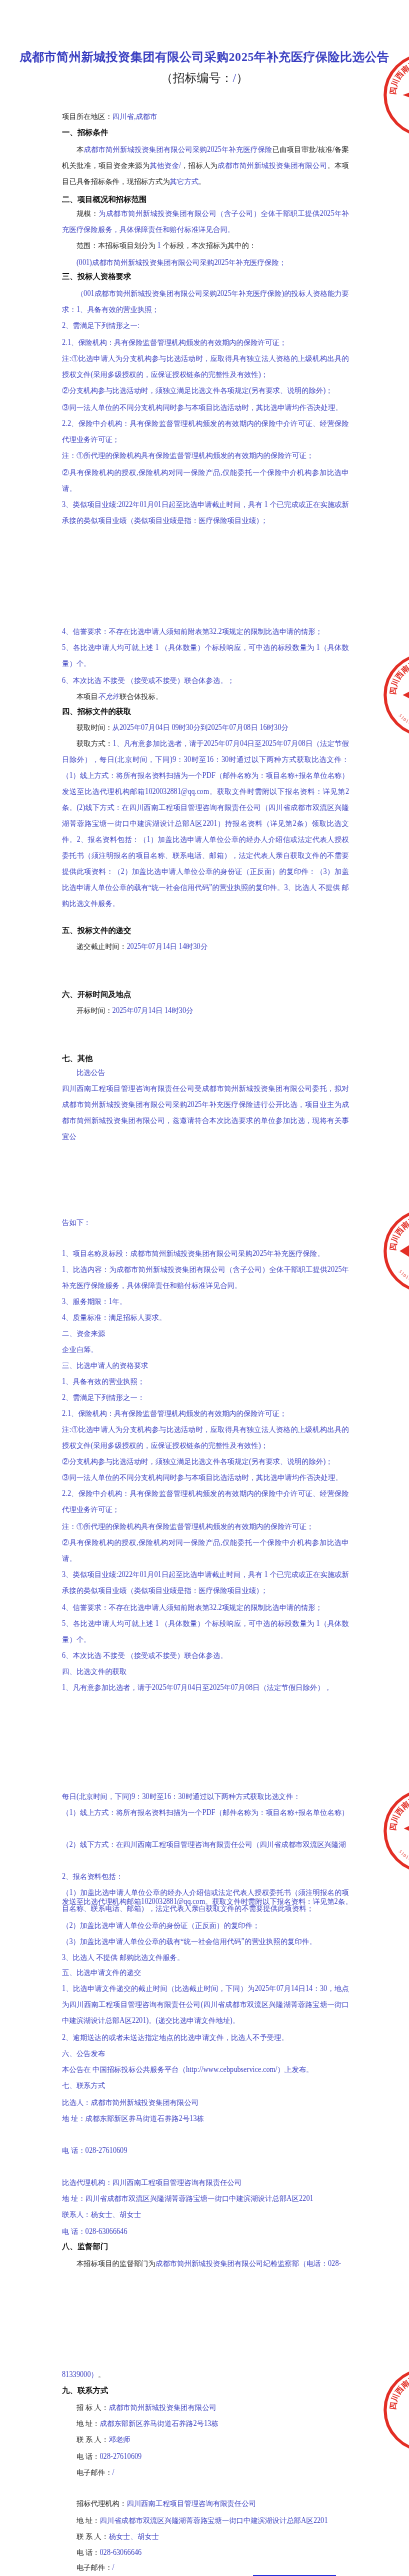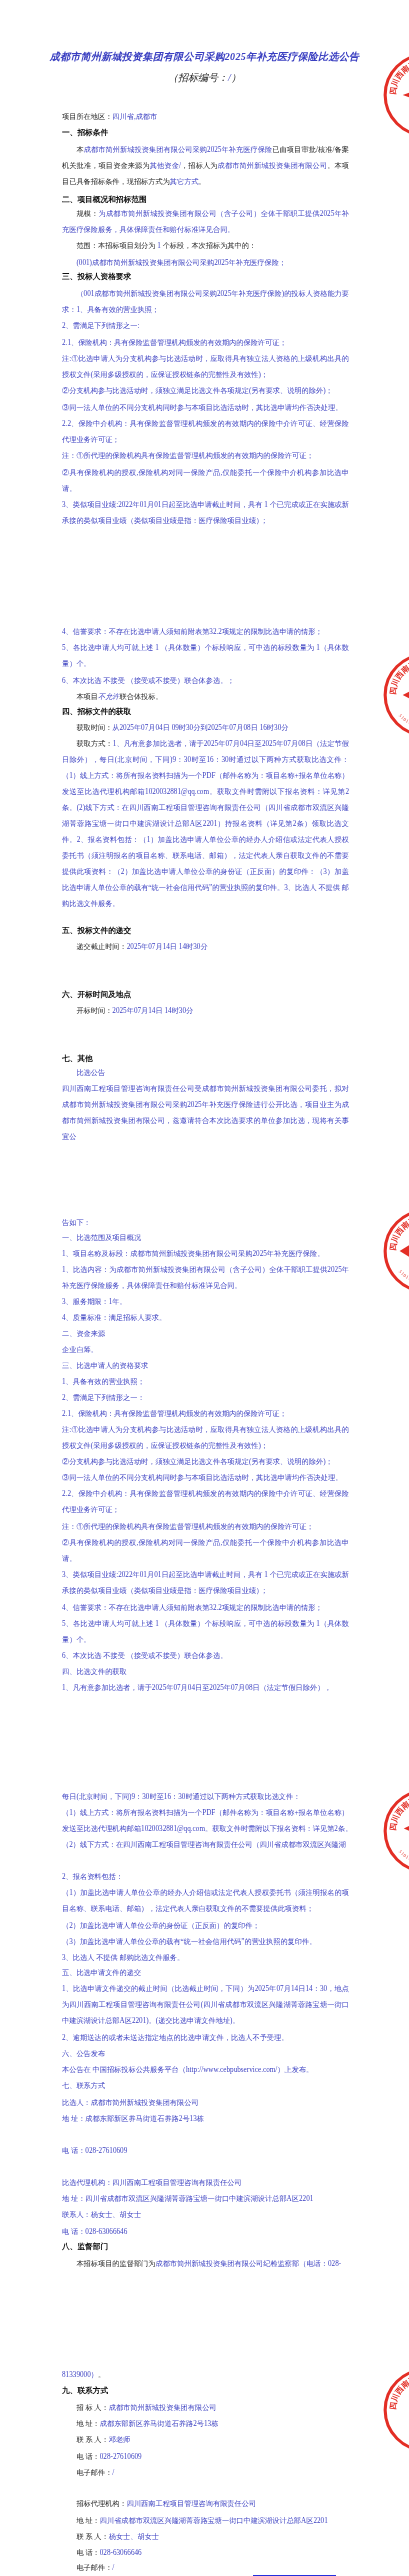--- a/index.html
+++ b/index.html
@@ -9,22 +9,22 @@
      color:#1c1c1c;text-align:justify;}
   .one{white-space:nowrap;text-align:left;}
   .b{color:#3a3fc1;}
   span.k{color:#1c1c1c;}
   span.bl{color:#3a3fc1;}
   .it{font-style:italic;}
   .ind{text-indent:14.4px;}
   .h{font-family:"Liberation Sans","DejaVu Sans",sans-serif;font-weight:bold;color:#101010;
      font-size:7.7px;white-space:nowrap;text-align:left;}
   .center{left:0;width:409px;text-align:center;}
-  .title{font-size:10px;font-weight:bold;letter-spacing:0.3px;font-style:italic;}
-  .sub{font-size:10px;font-style:italic;}
+  .title{font-size:12px;font-weight:bold;letter-spacing:0.3px;}
+  .sub{font-size:12px;}
   .bluebox{position:absolute;left:253px;top:2575px;width:83px;height:38px;box-sizing:border-box;
      border:2.1px double #2430dd;padding:1px 1.5px;color:#2430dd;
      font-family:"Liberation Sans","DejaVu Sans",sans-serif;font-weight:bold;font-size:4.4px;
      line-height:6.5px;white-space:nowrap;overflow:hidden;}
   .edge{position:absolute;left:352px;width:57px;height:124px;opacity:.95;}
   svg text{font-family:"Liberation Serif","DejaVu Serif",serif;}
 </style>
 </head>
 <body>
 
@@ -67,21 +67,20 @@
   <p class="t ind one" style="top:939px"><span class="k">递交截止时间：</span><span class="bl">2025年07月14日 14时30分</span></p>
 
   <p class="t h" style="top:987px">六、开标时间及地点</p>
   <p class="t ind one" style="top:1003px"><span class="k">开标时间：</span><span class="bl">2025年07月14日 14时30分</span></p>
 
   <p class="t h" style="top:1051px">七、其他</p>
   <p class="t ind one b" style="top:1065px">比选公告</p>
   <p class="t b" style="top:1081px">四川西南工程项目管理咨询有限责任公司受成都市简州新城投资集团有限公司委托，拟对成都市简州新城投资集团有限公司采购2025年补充医疗保险进行公开比选，项目业主为成都市简州新城投资集团有限公司，兹邀请符合本次比选要求的单位参加比选，现将有关事宜公</p>
   <p class="t one b" style="top:1215px">告如下：</p>
 
-  <p class="t one b" style="top:1230px">一、比选范围及项目概况</p>
   <p class="t one b" style="top:1246px">1、项目名称及标段：成都市简州新城投资集团有限公司采购2025年补充医疗保险。</p>
   <p class="t b" style="top:1262px">1、比选内容：为成都市简州新城投资集团有限公司（含子公司）全体干部职工提供2025年补充医疗保险服务，具体保障责任和赔付标准详见合同。</p>
   <p class="t one b" style="top:1294px">3、服务期限：1年。</p>
   <p class="t one b" style="top:1310px">4、质量标准：满足招标人要求。</p>
   <p class="t one b" style="top:1326px">二、资金来源</p>
   <p class="t one b" style="top:1358px">三、比选申请人的资格要求</p>
   <p class="t one b" style="top:1342px">企业自筹。</p>
   <p class="t one b" style="top:1374px">1、具备有效的营业执照；</p>
   <p class="t one b" style="top:1390px">2、需满足下列情形之一：</p>
   <p class="t one b" style="top:1406px">2.1、保险机构：具有保险监督管理机构颁发的有效期内的保险许可证；</p>
@@ -92,21 +91,21 @@
   <p class="t one b" style="top:1519px">注：①所代理的保险机构具有保险监督管理机构颁发的有效期内的保险许可证；</p>
   <p class="t b" style="top:1535px">②具有保险机构的授权,保险机构对同一保险产品,仅能委托一个保险中介机构参加比选申请。</p>
   <p class="t b" style="top:1567px">3、类似项目业绩:2022年01月01日起至比选申请截止时间，具有 1 个已完成或正在实施或新承接的类似项目业绩（类似项目业绩是指：医疗保险项目业绩）;</p>
   <p class="t one b" style="top:1600px">4、信誉要求：不存在比选申请人须知前附表第32.2项规定的限制比选申请的情形；</p>
   <p class="t b" style="top:1616px">5、各比选申请人均可就上述 1 （具体数量）个标段响应，可中选的标段数量为 1（具体数量）个。</p>
   <p class="t one b" style="top:1648px">6、本次比选 不接受 （接受或不接受）联合体参选。</p>
   <p class="t one b" style="top:1664px">四、比选文件的获取</p>
   <p class="t one b" style="top:1680px">1、凡有意参加比选者，请于2025年07月04日至2025年07月08日（法定节假日除外），</p>
   <p class="t one b" style="top:1789px">每日(北京时间，下同)9：30时至16：30时通过以下两种方式获取比选文件：</p>
   <p class="t one b" style="top:1805px">（1）线上方式：将所有报名资料扫描为一个PDF（邮件名称为：项目名称+报名单位名称）</p>
-  <p class="t one b" style="top:1821px">发送至比选代理机构邮箱1020032881@qq.com。获取文件时需附以下报名资料：详见第2条。</p>
+  <p class="t one b" style="top:1894px">发送至比选代理机构邮箱1020032881@qq.com。获取文件时需附以下报名资料：详见第2条。</p>
   <p class="t one b" style="top:1837px">（2）线下方式：在四川西南工程项目管理咨询有限责任公司（四川省成都市双流区兴隆湖</p>
   <p class="t one b" style="top:1869px">2、报名资料包括：</p>
   <p class="t b" style="top:1885px">（1）加盖比选申请人单位公章的经办人介绍信或法定代表人授权委托书（须注明报名的项目名称、联系电话、邮箱），法定代表人亲自获取文件的不需要提供此项资料；</p>
   <p class="t one b" style="top:1918px">（2）加盖比选申请人单位公章的身份证（正反面）的复印件；</p>
   <p class="t one b" style="top:1934px">（3）加盖比选申请人单位公章的载有“统一社会信用代码”的营业执照的复印件。</p>
   <p class="t one b" style="top:1950px">3、比选人 不提供  邮购比选文件服务。</p>
   <p class="t one b" style="top:1965px">五、比选申请文件的递交</p>
   <p class="t b" style="top:1981px">1、比选申请文件递交的截止时间（比选截止时间，下同）为2025年07月14日14：30，地点为四川西南工程项目管理咨询有限责任公司(四川省成都市双流区兴隆湖菁蓉路宝塘一街口中建滨湖设计总部A区2201)。(递交比选申请文件地址)。</p>
   <p class="t one b" style="top:2030px">2、逾期送达的或者未送达指定地点的比选申请文件，比选人不予受理。</p>
   <p class="t one b" style="top:2046px">六、公告发布</p>

